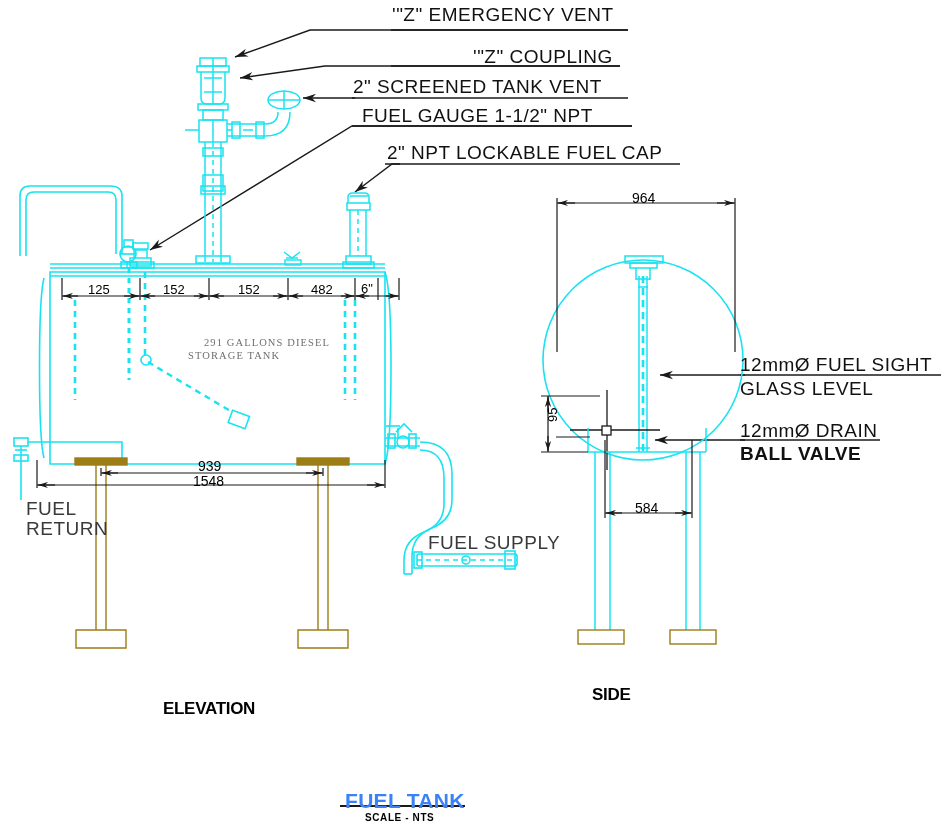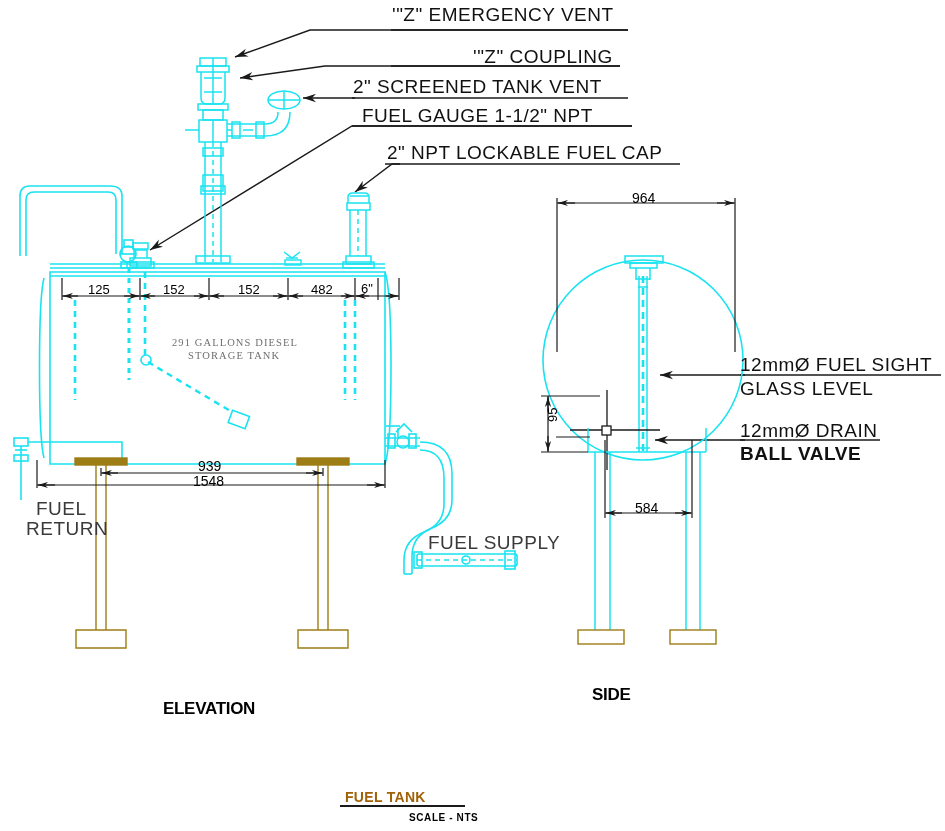--- a/index.html
+++ b/index.html
@@ -9,21 +9,21 @@
   #sheet{position:absolute;left:0;top:0;width:945px;height:831px;}
   svg.layer{position:absolute;left:0;top:0;width:945px;height:831px;overflow:visible;}
   .txt{position:absolute;white-space:pre;color:#000;}
   .callout{font-family:"Liberation Sans",sans-serif;font-size:19px;letter-spacing:0.5px;color:#111;}
   .dimtxt{font-family:"Liberation Sans",sans-serif;font-size:13px;color:#000;text-align:center;}
   .viewlabel{font-family:"Liberation Sans",sans-serif;font-size:17px;font-weight:bold;
              letter-spacing:-0.3px;color:#000;}
   .tanknote{font-family:"Liberation Serif",serif;font-size:10.5px;color:#6f6f6f;
             letter-spacing:1.1px;line-height:13px;}
   .fuellabel{font-family:"Liberation Sans",sans-serif;font-size:19px;color:#3a3a3a;letter-spacing:0.5px;}
-  .titletxt{font-family:"Liberation Sans",sans-serif;font-size:14px;font-weight:bold;color:#a16207;letter-spacing:0.3px;}
+  .titletxt{font-family:"Liberation Sans",sans-serif;font-size:21px;font-weight:bold;color:#3b82f6;letter-spacing:0.3px;}
   .subtitletxt{font-family:"Liberation Sans",sans-serif;font-size:10px;font-weight:bold;color:#000;letter-spacing:0.6px;}
   .rot90{transform:rotate(-90deg);transform-origin:left top;}
 </style>
 </head>
 <body>
 
 <div id="sheet">
 
   <svg class="layer" viewBox="0 0 945 831">
     <defs>
@@ -343,26 +343,26 @@
   <div class="txt dimtxt" style="left:311px;top:282px;">482</div>
   <div class="txt dimtxt" style="left:361px;top:281px;">6"</div>
 
   <div class="txt dimtxt" style="left:198px;top:458px;font-size:14px;">939</div>
   <div class="txt dimtxt" style="left:193px;top:473px;font-size:14px;">1548</div>
 
   <div class="txt dimtxt" style="left:632px;top:190px;font-size:14px;">964</div>
   <div class="txt dimtxt" style="left:635px;top:500px;font-size:14px;">584</div>
   <div class="txt dimtxt rot90" style="left:545px;top:422px;font-size:13px;">95</div>
 
-  <div class="txt tanknote" style="left:172px;top:336px;">291 GALLONS DIESEL</div>
+  <div class="txt tanknote" style="left:204px;top:336px;">291 GALLONS DIESEL</div>
   <div class="txt tanknote" style="left:188px;top:349px;">STORAGE TANK</div>
 
-  <div class="txt fuellabel" style="left:36px;top:498px;">FUEL</div>
+  <div class="txt fuellabel" style="left:26px;top:498px;">FUEL</div>
   <div class="txt fuellabel" style="left:26px;top:518px;">RETURN</div>
   <div class="txt fuellabel" style="left:428px;top:532px;">FUEL SUPPLY</div>
 
   <div class="txt viewlabel" style="left:163px;top:699px;">ELEVATION</div>
   <div class="txt viewlabel" style="left:592px;top:685px;">SIDE</div>
 
   <div class="txt titletxt" style="left:345px;top:789px;">FUEL TANK</div>
-  <div class="txt subtitletxt" style="left:365px;top:812px;margin-left:44px;">SCALE - NTS</div>
+  <div class="txt subtitletxt" style="left:365px;top:812px;">SCALE - NTS</div>
 
 </div>
 
 </body></html>

